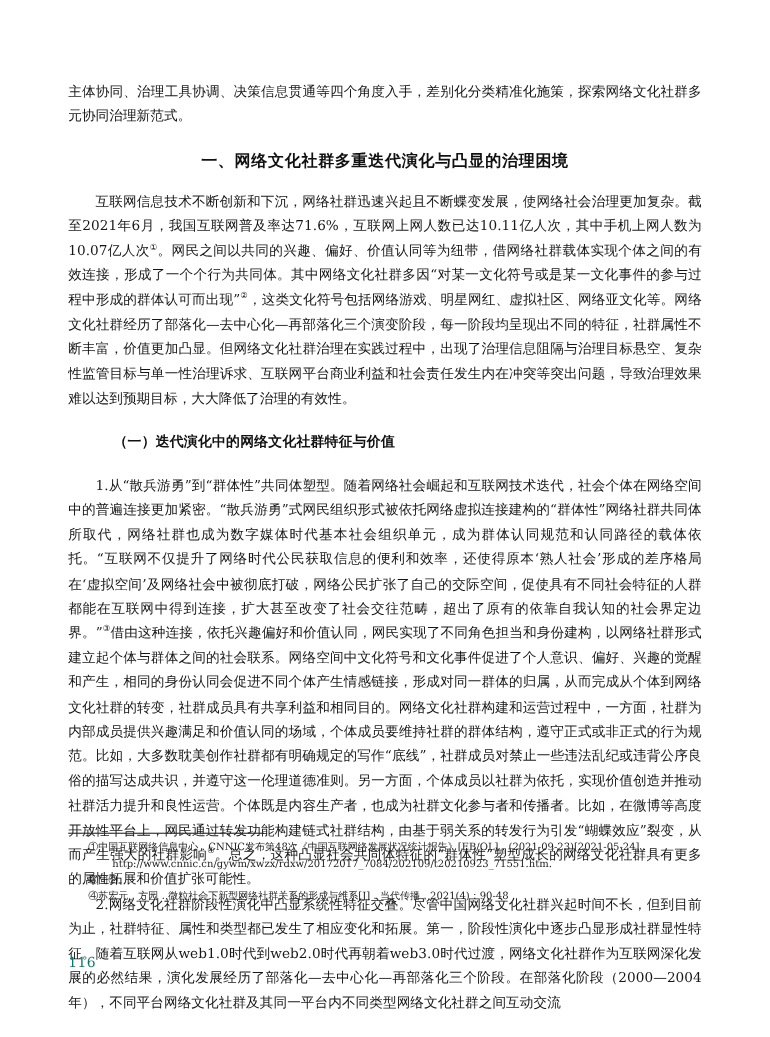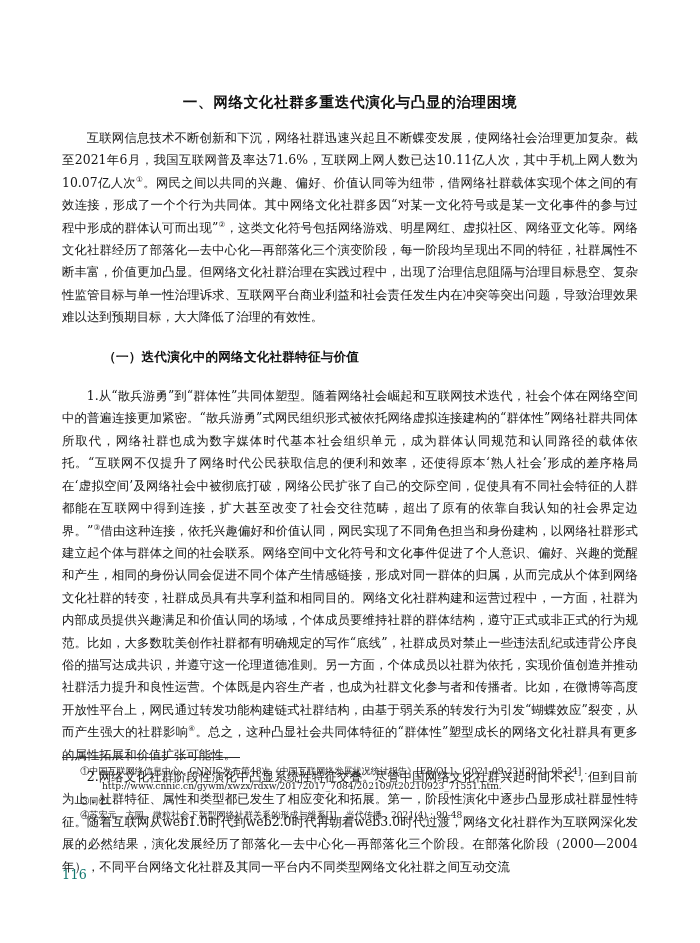--- a/index.html
+++ b/index.html
@@ -111,20 +111,21 @@
     font-family: "DejaVu Serif", "Liberation Serif", serif;
   }
 </style>
 </head>
 <body>
 
 <div class="page">
 
   <div class="content">
 
+    <p class="body-para">主体协同、治理工具协调、决策信息贯通等四个角度入手，差别化分类精准化施策，探索网络文化社群多元协同治理新范式。</p>
 
     <h2 class="section-heading">一、网络文化社群多重迭代演化与凸显的治理困境</h2>
 
     <p class="body-para indent2"><span>互联网信息技术不断创新和下沉，网络社群迅速兴起且不断蝶变发展，使网络社会治理更加复杂。截至2021年6月，我国互联网普及率达71.6%，互联网上网人数已达10.11亿人次，其中手机上网人数为10.07亿人次</span><sup class="fn-ref">①</sup><span>。网民之间以共同的兴趣、偏好、价值认同等为纽带，借网络社群载体实现个体之间的有效连接，形成了一个个行为共同体。其中网络文化社群多因“对某一文化符号或是某一文化事件的参与过程中形成的群体认可而出现”</span><sup class="fn-ref">②</sup><span>，这类文化符号包括网络游戏、明星网红、虚拟社区、网络亚文化等。网络文化社群经历了部落化—去中心化—再部落化三个演变阶段，每一阶段均呈现出不同的特征，社群属性不断丰富，价值更加凸显。但网络文化社群治理在实践过程中，出现了治理信息阻隔与治理目标悬空、复杂性监管目标与单一性治理诉求、互联网平台商业利益和社会责任发生内在冲突等突出问题，导致治理效果难以达到预期目标，大大降低了治理的有效性。</span></p>
 
     <h3 class="subsection-heading">（一）迭代演化中的网络文化社群特征与价值</h3>
 
     <p class="body-para indent2"><span>1.从“散兵游勇”到“群体性”共同体塑型。随着网络社会崛起和互联网技术迭代，社会个体在网络空间中的普遍连接更加紧密。“散兵游勇”式网民组织形式被依托网络虚拟连接建构的“群体性”网络社群共同体所取代，网络社群也成为数字媒体时代基本社会组织单元，成为群体认同规范和认同路径的载体依托。“互联网不仅提升了网络时代公民获取信息的便利和效率，还使得原本‘熟人社会’形成的差序格局在‘虚拟空间’及网络社会中被彻底打破，网络公民扩张了自己的交际空间，促使具有不同社会特征的人群都能在互联网中得到连接，扩大甚至改变了社会交往范畴，超出了原有的依靠自我认知的社会界定边界。”</span><sup class="fn-ref">③</sup><span>借由这种连接，依托兴趣偏好和价值认同，网民实现了不同角色担当和身份建构，以网络社群形式建立起个体与群体之间的社会联系。网络空间中文化符号和文化事件促进了个人意识、偏好、兴趣的觉醒和产生，相同的身份认同会促进不同个体产生情感链接，形成对同一群体的归属，从而完成从个体到网络文化社群的转变，社群成员具有共享利益和相同目的。网络文化社群构建和运营过程中，一方面，社群为内部成员提供兴趣满足和价值认同的场域，个体成员要维持社群的群体结构，遵守正式或非正式的行为规范。比如，大多数耽美创作社群都有明确规定的写作“底线”，社群成员对禁止一些违法乱纪或违背公序良俗的描写达成共识，并遵守这一伦理道德准则。另一方面，个体成员以社群为依托，实现价值创造并推动社群活力提升和良性运营。个体既是内容生产者，也成为社群文化参与者和传播者。比如，在微博等高度开放性平台上，网民通过转发功能构建链式社群结构，由基于弱关系的转发行为引发“蝴蝶效应”裂变，从而产生强大的社群影响</span><sup class="fn-ref">④</sup><span>。总之，这种凸显社会共同体特征的“群体性”塑型成长的网络文化社群具有更多的属性拓展和价值扩张可能性。</span></p>
 
     <p class="body-para indent2">2.网络文化社群阶段性演化中凸显系统性特征交叠。尽管中国网络文化社群兴起时间不长，但到目前为止，社群特征、属性和类型都已发生了相应变化和拓展。第一，阶段性演化中逐步凸显形成社群显性特征。随着互联网从web1.0时代到web2.0时代再朝着web3.0时代过渡，网络文化社群作为互联网深化发展的必然结果，演化发展经历了部落化—去中心化—再部落化三个阶段。在部落化阶段（2000—2004年），不同平台网络文化社群及其同一平台内不同类型网络文化社群之间互动交流</p>

